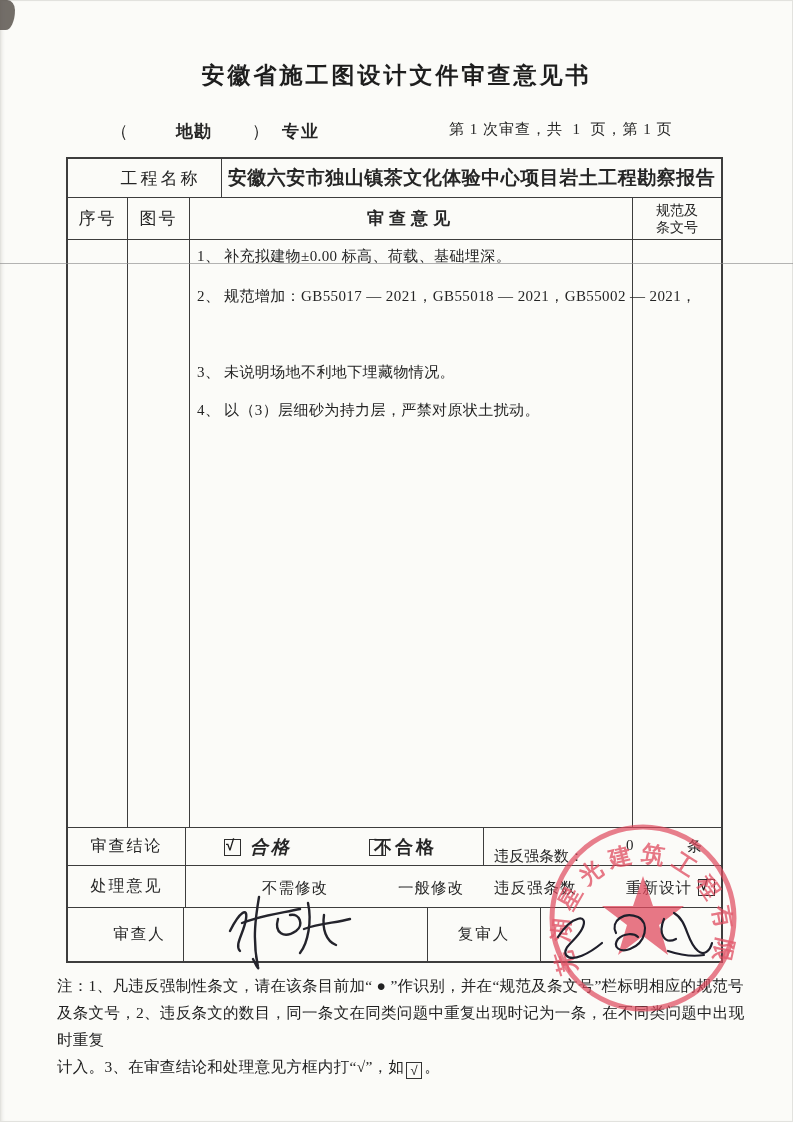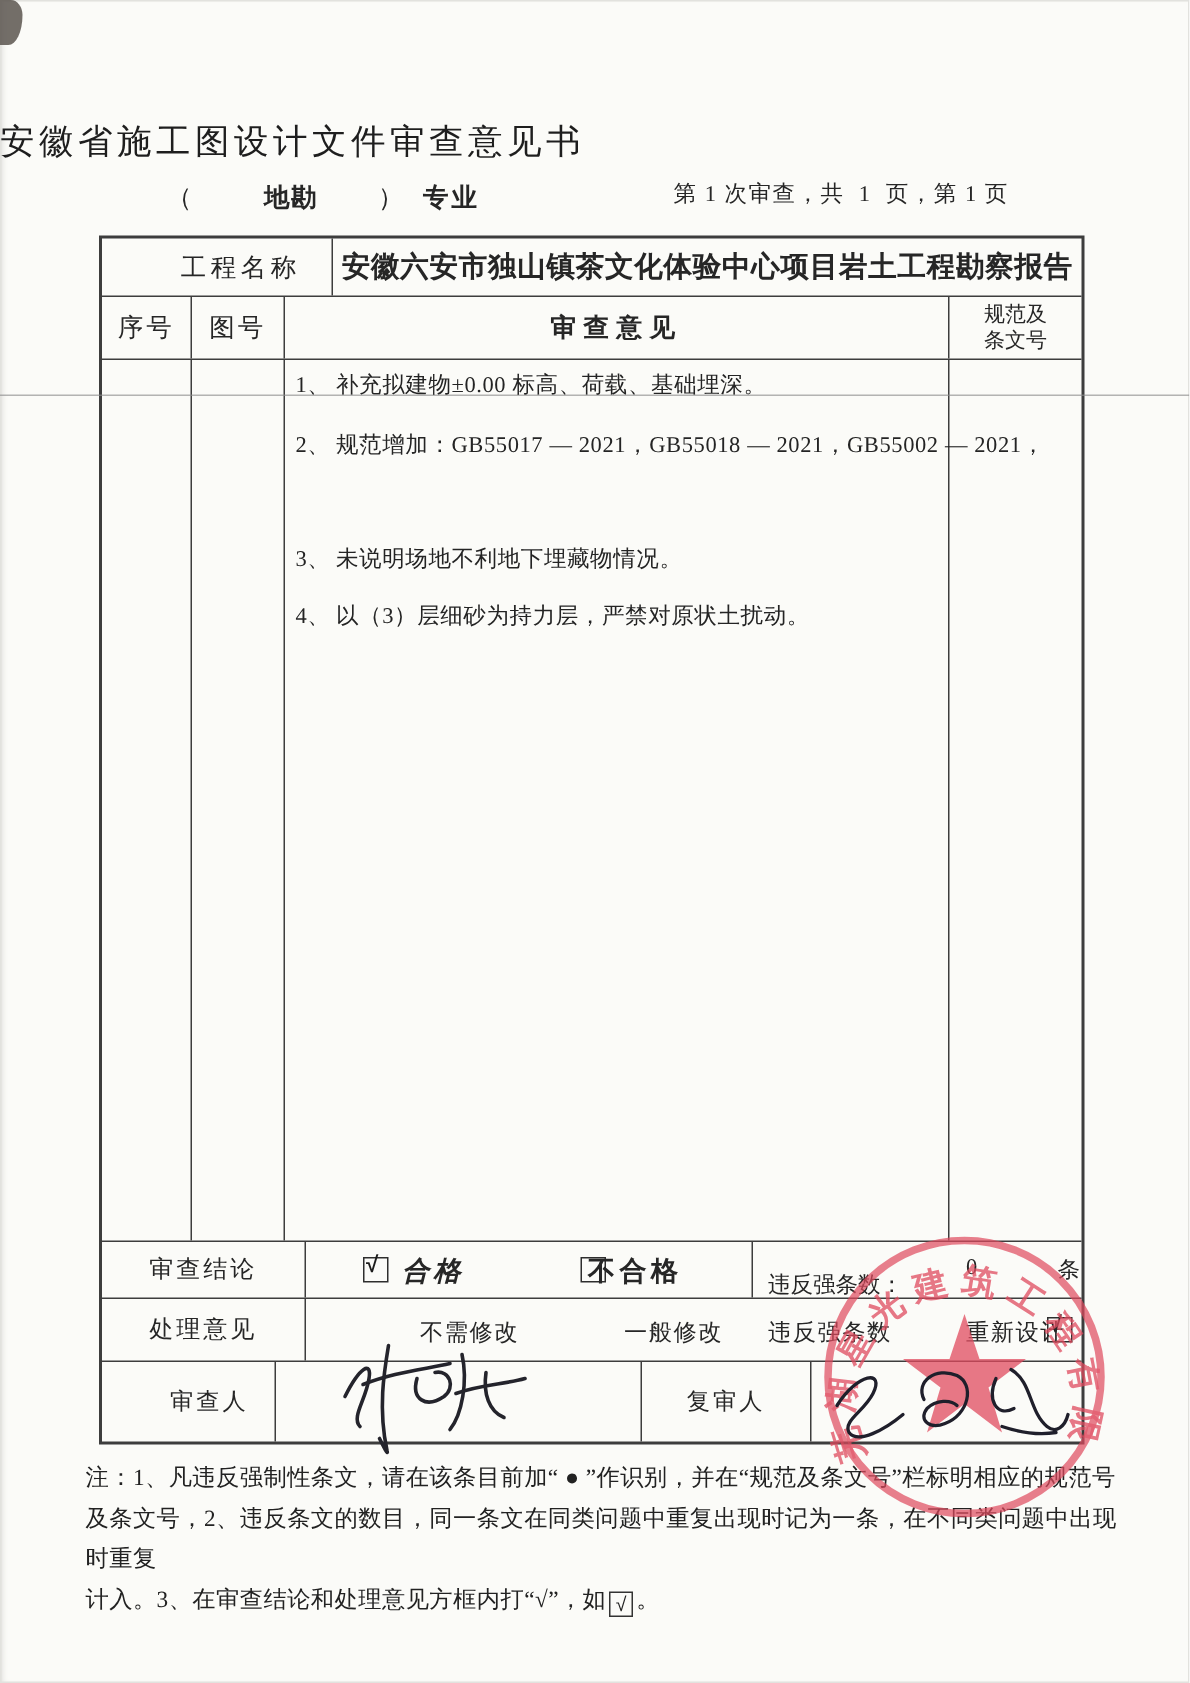--- a/index.html
+++ b/index.html
@@ -18,21 +18,21 @@
     background:#5a554f; opacity:.85;
     border-radius:0 70% 85% 0 / 0 45% 90% 0;
   }
   .artifact-line {
     position:absolute; left:0; top:263px; width:793px; height:1px;
     background:#8c8c8c; opacity:.65;
   }
 
   .doc-title {
     position:absolute; top:60px; left:0; width:100%;
-    font-size:23px; font-weight:normal; letter-spacing:3px; color:#1e1e1e;margin-top:19px;
+    text-align:center; font-size:23px; font-weight:bold; letter-spacing:3px; color:#1e1e1e;
   }
 
   .subtitle { position:absolute; top:120px; left:0; width:100%; height:26px; font-size:17px; }
   .subtitle .pos { position:absolute; top:0; }
   .paren-open  { left:111px; }
   .spec-value  { left:176px; font-weight:bold; letter-spacing:1px; }
   .paren-close { left:252px; }
   .spec-label  { left:282px; font-weight:bold; letter-spacing:2px; }
   .review-count {
     left:449px; top:3px; font-size:15px; letter-spacing:1px; white-space:pre;
@@ -69,21 +69,21 @@
   .comment-item {
     position:absolute; left:0; width:100%; display:flex;
     font-family:"Liberation Serif","DejaVu Serif",serif; font-size:15px; letter-spacing:.4px;
     color:#242424; white-space:pre;
   }
   .comment-item .no { width:34px; padding-left:7px; flex:0 0 auto; }
   .comment-cont { padding-left:41px; }
   .ci-1 { top:7px; } .ci-2 { top:47px; } .ci-2b { top:85px; } .ci-3 { top:123px; } .ci-4 { top:161px; }
 
   .row-conclusion { height:38px; }
-  .cell-label { width:136px; font-size:16px; letter-spacing:2px; }
+  .cell-label { width:118px; font-size:16px; letter-spacing:2px; }
   .conclusion-mid { width:298px; position:relative; display:block; }
   .conclusion-right { flex:1; position:relative; display:block; border-right:none;
     font-family:"Liberation Serif","DejaVu Serif",serif; font-size:15px; }
   .abs { position:absolute; }
 
   .checkbox {
     display:inline-block; width:17px; height:17px; border:1.6px solid #2e2e2e;
     position:relative; vertical-align:middle; background:transparent;
   }
   .checkbox .mark {

